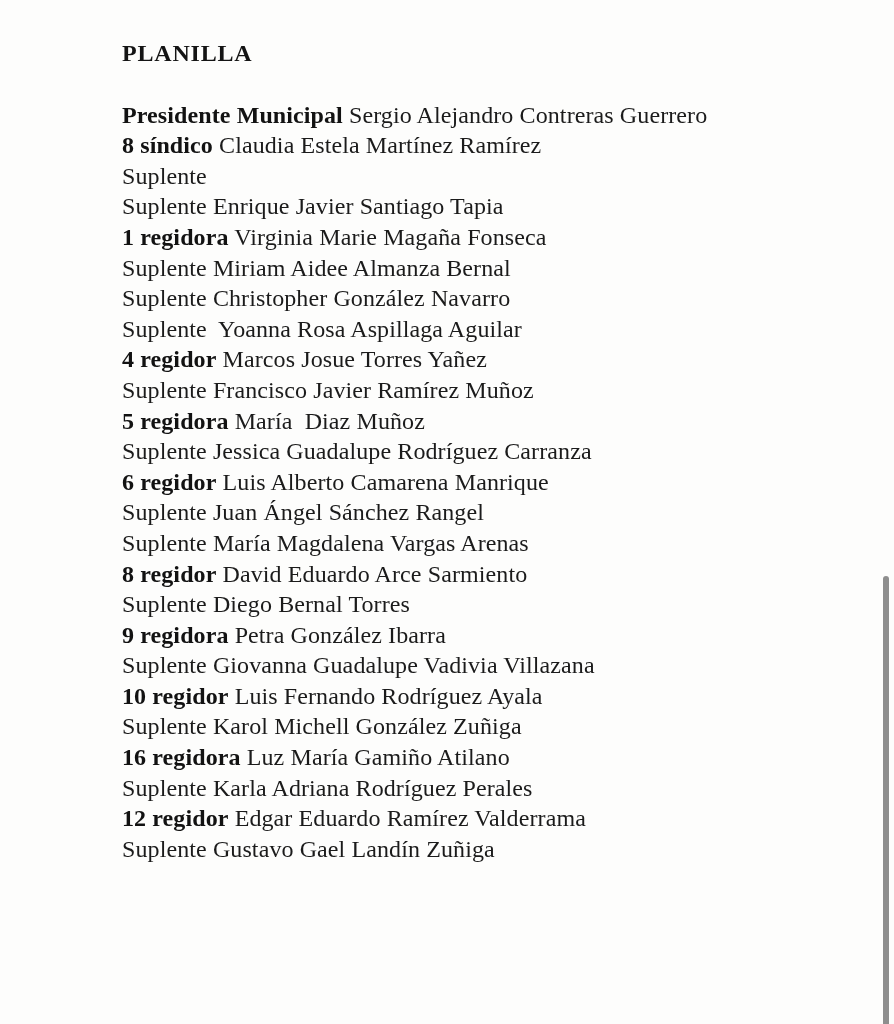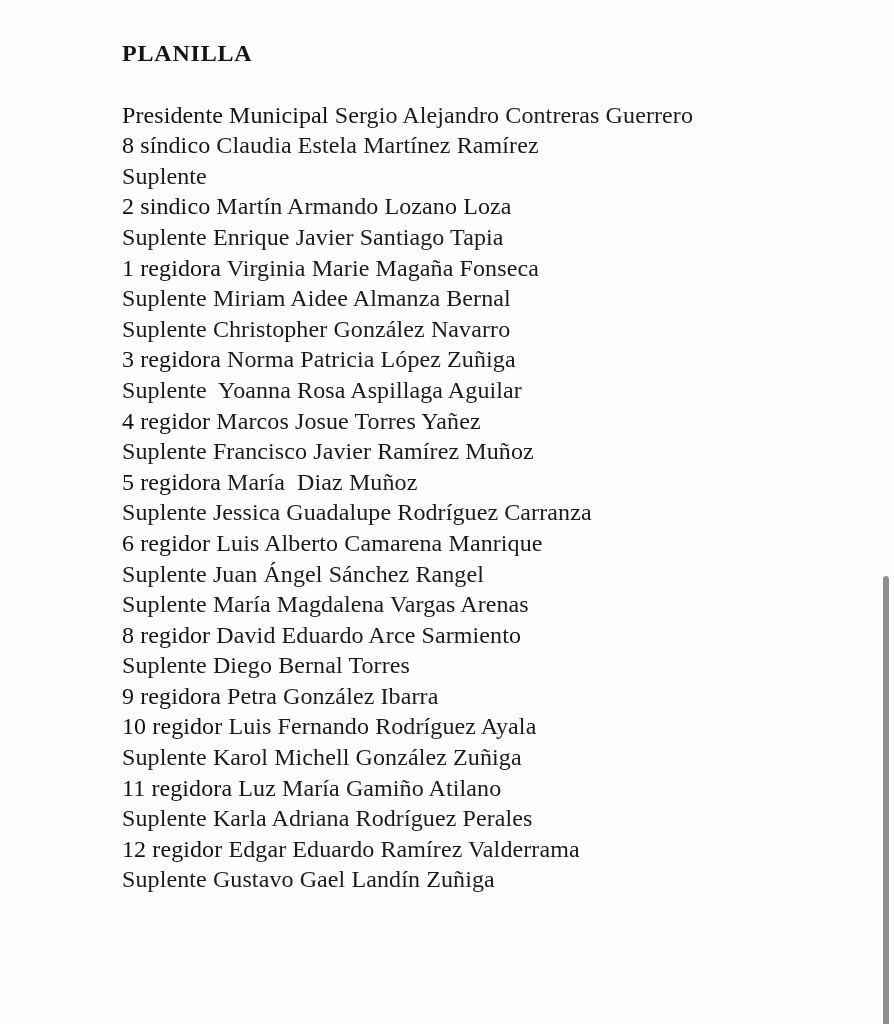--- a/index.html
+++ b/index.html
@@ -34,21 +34,21 @@
   }
   .roster {
     font-size: 24px;
     line-height: 30.6px;
     letter-spacing: 0.1px;
   }
   .line {
     white-space: pre-wrap;
   }
   .line b {
-    font-weight: normal;
+    font-weight: bold;
     color: #121212;
   }
   .scrollbar-track {
     position: absolute;
     top: 0;
     right: 0;
     width: 20px;
     height: 1024px;
   }
   .scrollbar-thumb {
@@ -63,40 +63,39 @@
 </style>
 </head>
 <body style="background: rgb(253, 253, 252);">
 
 <div class="page">
   <h1 class="doc-title">PLANILLA</h1>
   <div class="roster">
       <div class="line"><b>Presidente Municipal</b> <span>Sergio Alejandro Contreras Guerrero</span></div>
       <div class="line"><b>8 síndico</b> <span>Claudia Estela Martínez Ramírez</span></div>
       <div class="line"><span>Suplente</span></div>
-      <div class="line"><b>2 sindico</b> <span>Martín Armando Lozano Loza</span></div>
       <div class="line"><span>Suplente Enrique Javier Santiago Tapia</span></div>
       <div class="line"><b>1 regidora</b> <span>Virginia Marie Magaña Fonseca</span></div>
       <div class="line"><span>Suplente Miriam Aidee Almanza Bernal</span></div>
       <div class="line"><span>Suplente Christopher González Navarro</span></div>
-      <div class="line"><b>3 regidora</b> <span>Norma Patricia López Zuñiga</span></div>
       <div class="line"><span>Suplente  Yoanna Rosa Aspillaga Aguilar</span></div>
       <div class="line"><b>4 regidor</b> <span>Marcos Josue Torres Yañez</span></div>
       <div class="line"><span>Suplente Francisco Javier Ramírez Muñoz</span></div>
       <div class="line"><b>5 regidora</b> <span>María  Diaz Muñoz</span></div>
       <div class="line"><span>Suplente Jessica Guadalupe Rodríguez Carranza</span></div>
       <div class="line"><b>6 regidor</b> <span>Luis Alberto Camarena Manrique</span></div>
       <div class="line"><span>Suplente Juan Ángel Sánchez Rangel</span></div>
       <div class="line"><span>Suplente María Magdalena Vargas Arenas</span></div>
       <div class="line"><b>8 regidor</b> <span>David Eduardo Arce Sarmiento</span></div>
       <div class="line"><span>Suplente Diego Bernal Torres</span></div>
       <div class="line"><b>9 regidora</b> <span>Petra González Ibarra</span></div>
+      <div class="line"><span>Suplente Giovanna Guadalupe Vadivia Villazana</span></div>
       <div class="line"><b>10 regidor</b> <span>Luis Fernando Rodríguez Ayala</span></div>
       <div class="line"><span>Suplente Karol Michell González Zuñiga</span></div>
-      <div class="line"><b>11 regidora</b> <span>Luz María Gamiño Atilano</span></div>
+      <div class="line"><b>16 regidora</b> <span>Luz María Gamiño Atilano</span></div>
       <div class="line"><span>Suplente Karla Adriana Rodríguez Perales</span></div>
       <div class="line"><b>12 regidor</b> <span>Edgar Eduardo Ramírez Valderrama</span></div>
       <div class="line"><span>Suplente Gustavo Gael Landín Zuñiga</span></div>
     </div>
 </div>
 
 <div class="scrollbar-track">
   <div class="scrollbar-thumb" style="background: rgb(142, 142, 142);"></div>
 </div>
 

